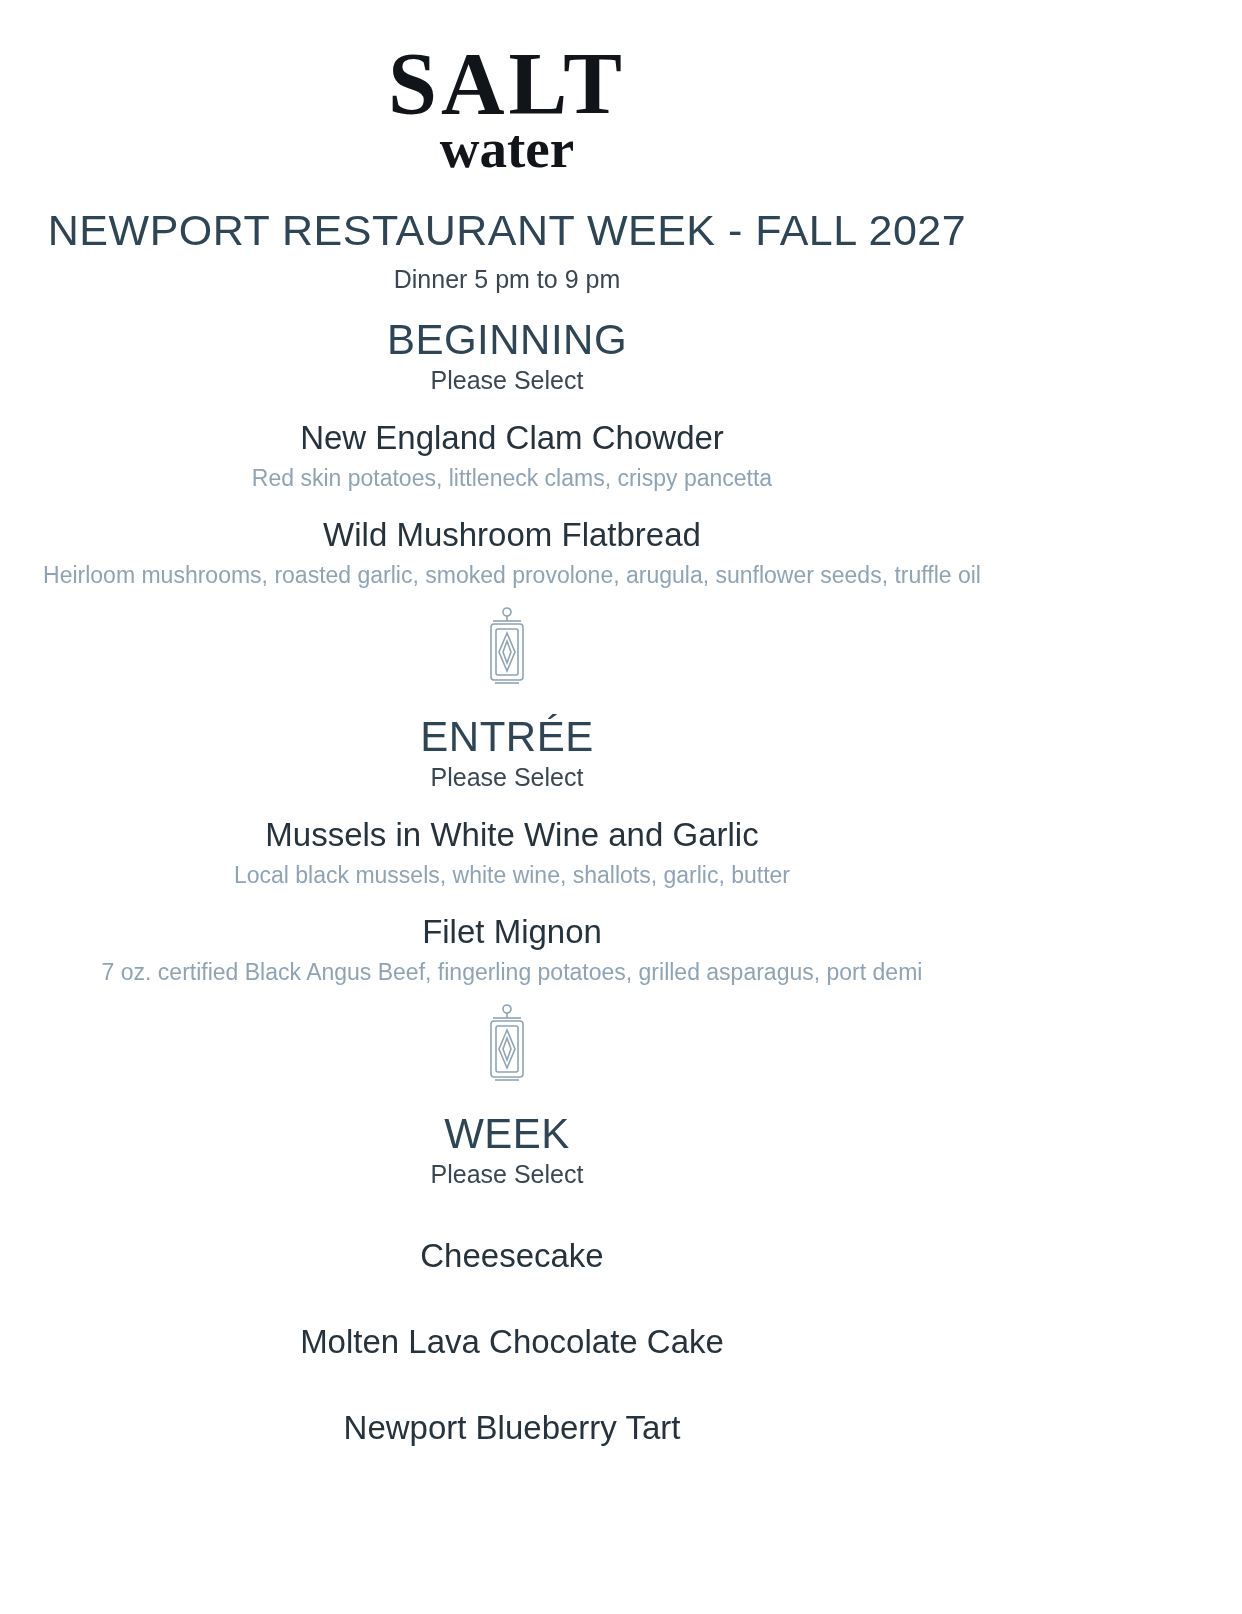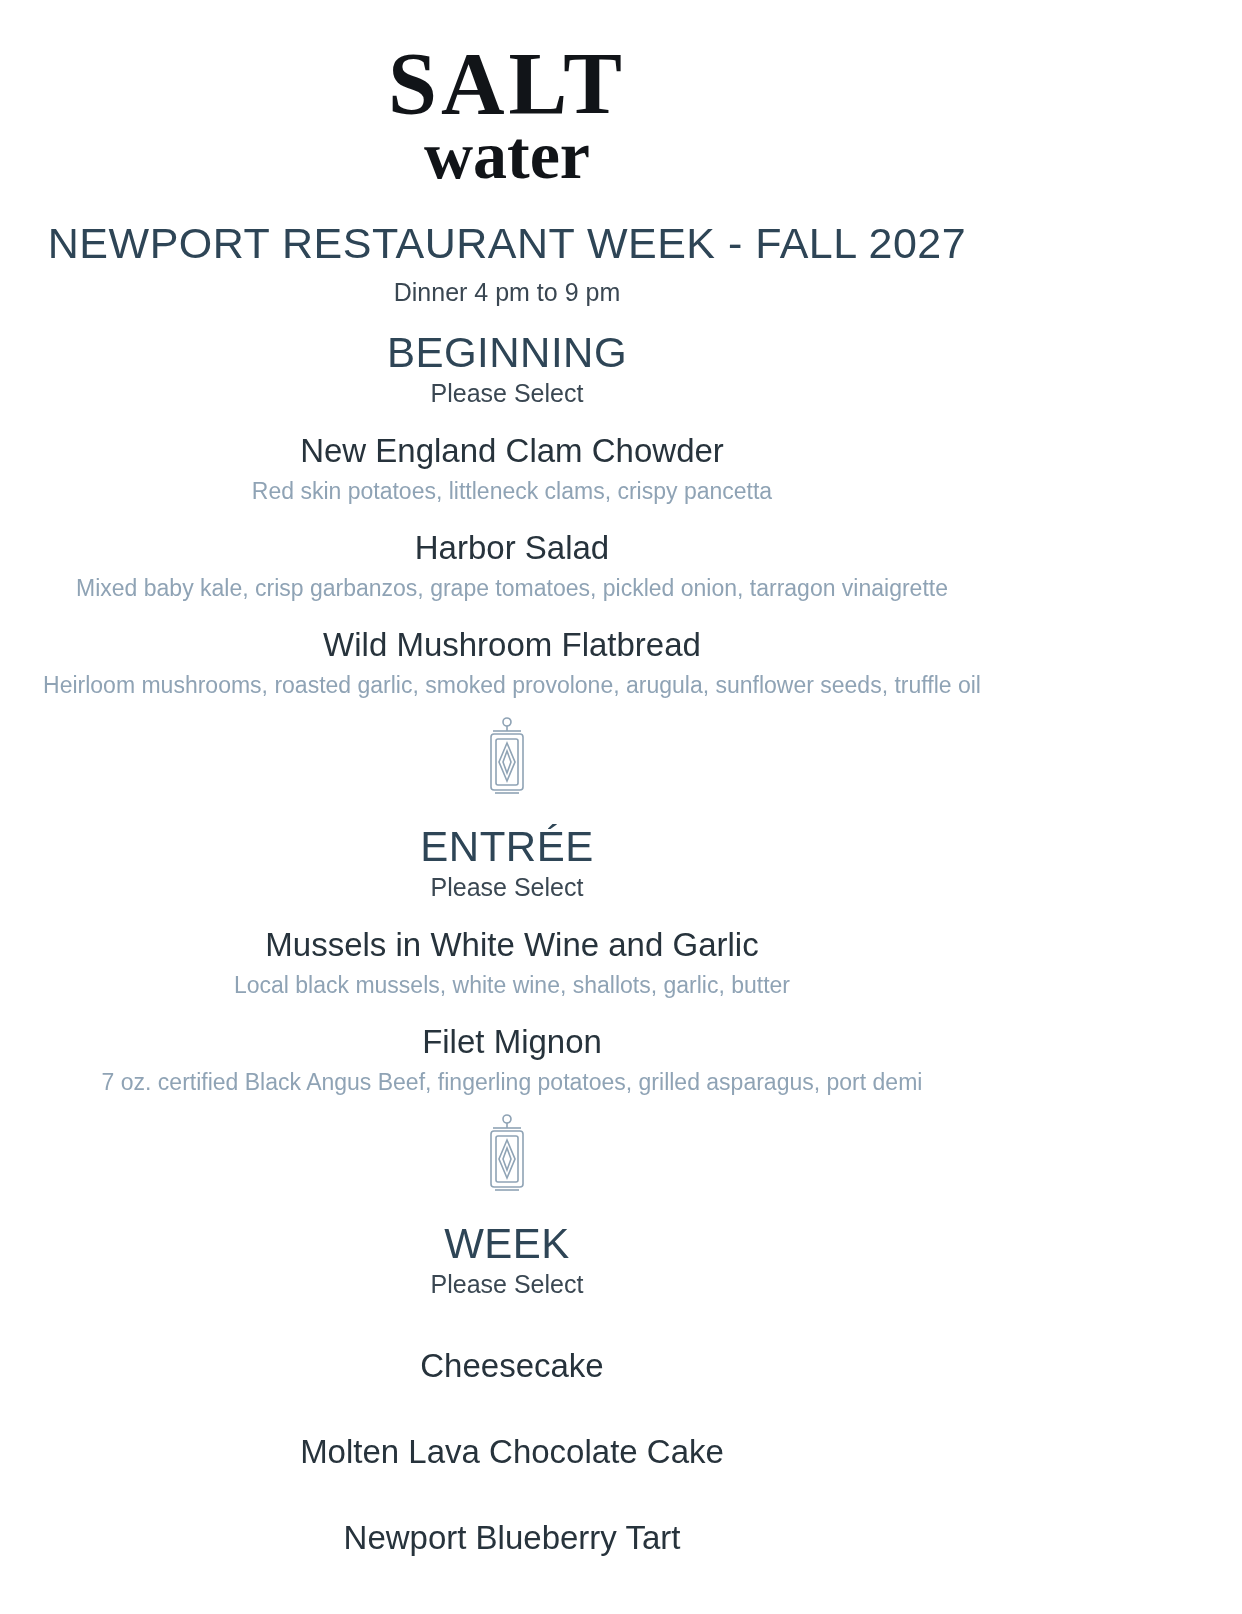--- a/index.html
+++ b/index.html
@@ -29,21 +29,21 @@
   .logo-salt {
     font-family: "Liberation Serif", serif;
     font-size: 88px;
     font-weight: 700;
     letter-spacing: 4px;
     line-height: 0.92;
     color: #111418;
   }
   .logo-water {
     font-family: "Liberation Serif", serif;
-    font-size: 68px;
+    font-size: 55px;
     font-weight: 700;
     line-height: 1.0;
     color: #111418;
     margin-top: -4px;
   }
   
   .menu-title {
     text-align: center;
     font-size: 43px;
     color: #2e4556;
@@ -106,33 +106,29 @@
 <body>
 
 <div class="page">
 
   <div class="logo">
     <div class="logo-salt">SALT</div>
     <div class="logo-water">water</div>
   </div>
 
   <div class="menu-title">NEWPORT RESTAURANT WEEK - FALL 2027</div>
-  <div class="service-line">Dinner 4 pm to 9 pm</div>
+  <div class="service-line">Dinner 5 pm to 9 pm</div>
 
   <div>
     <div class="course-title">BEGINNING</div>
     <div class="course-sub">Please Select</div>
 
     <div class="item">
       <div class="item-name">New England Clam Chowder</div>
       <div class="item-desc">Red skin potatoes, littleneck clams, crispy pancetta</div>
-    </div>
-    <div class="item">
-      <div class="item-name">Harbor Salad</div>
-      <div class="item-desc">Mixed baby kale, crisp garbanzos, grape tomatoes, pickled onion, tarragon vinaigrette</div>
     </div>
     <div class="item">
       <div class="item-name">Wild Mushroom Flatbread</div>
       <div class="item-desc">Heirloom mushrooms, roasted garlic, smoked provolone, arugula, sunflower seeds, truffle oil</div>
     </div>
   </div>
 
   <div class="divider">
     <span>
       <svg width="60" height="86" viewBox="0 0 60 86" fill="none" stroke="#8fa3b5" stroke-width="1.6">

